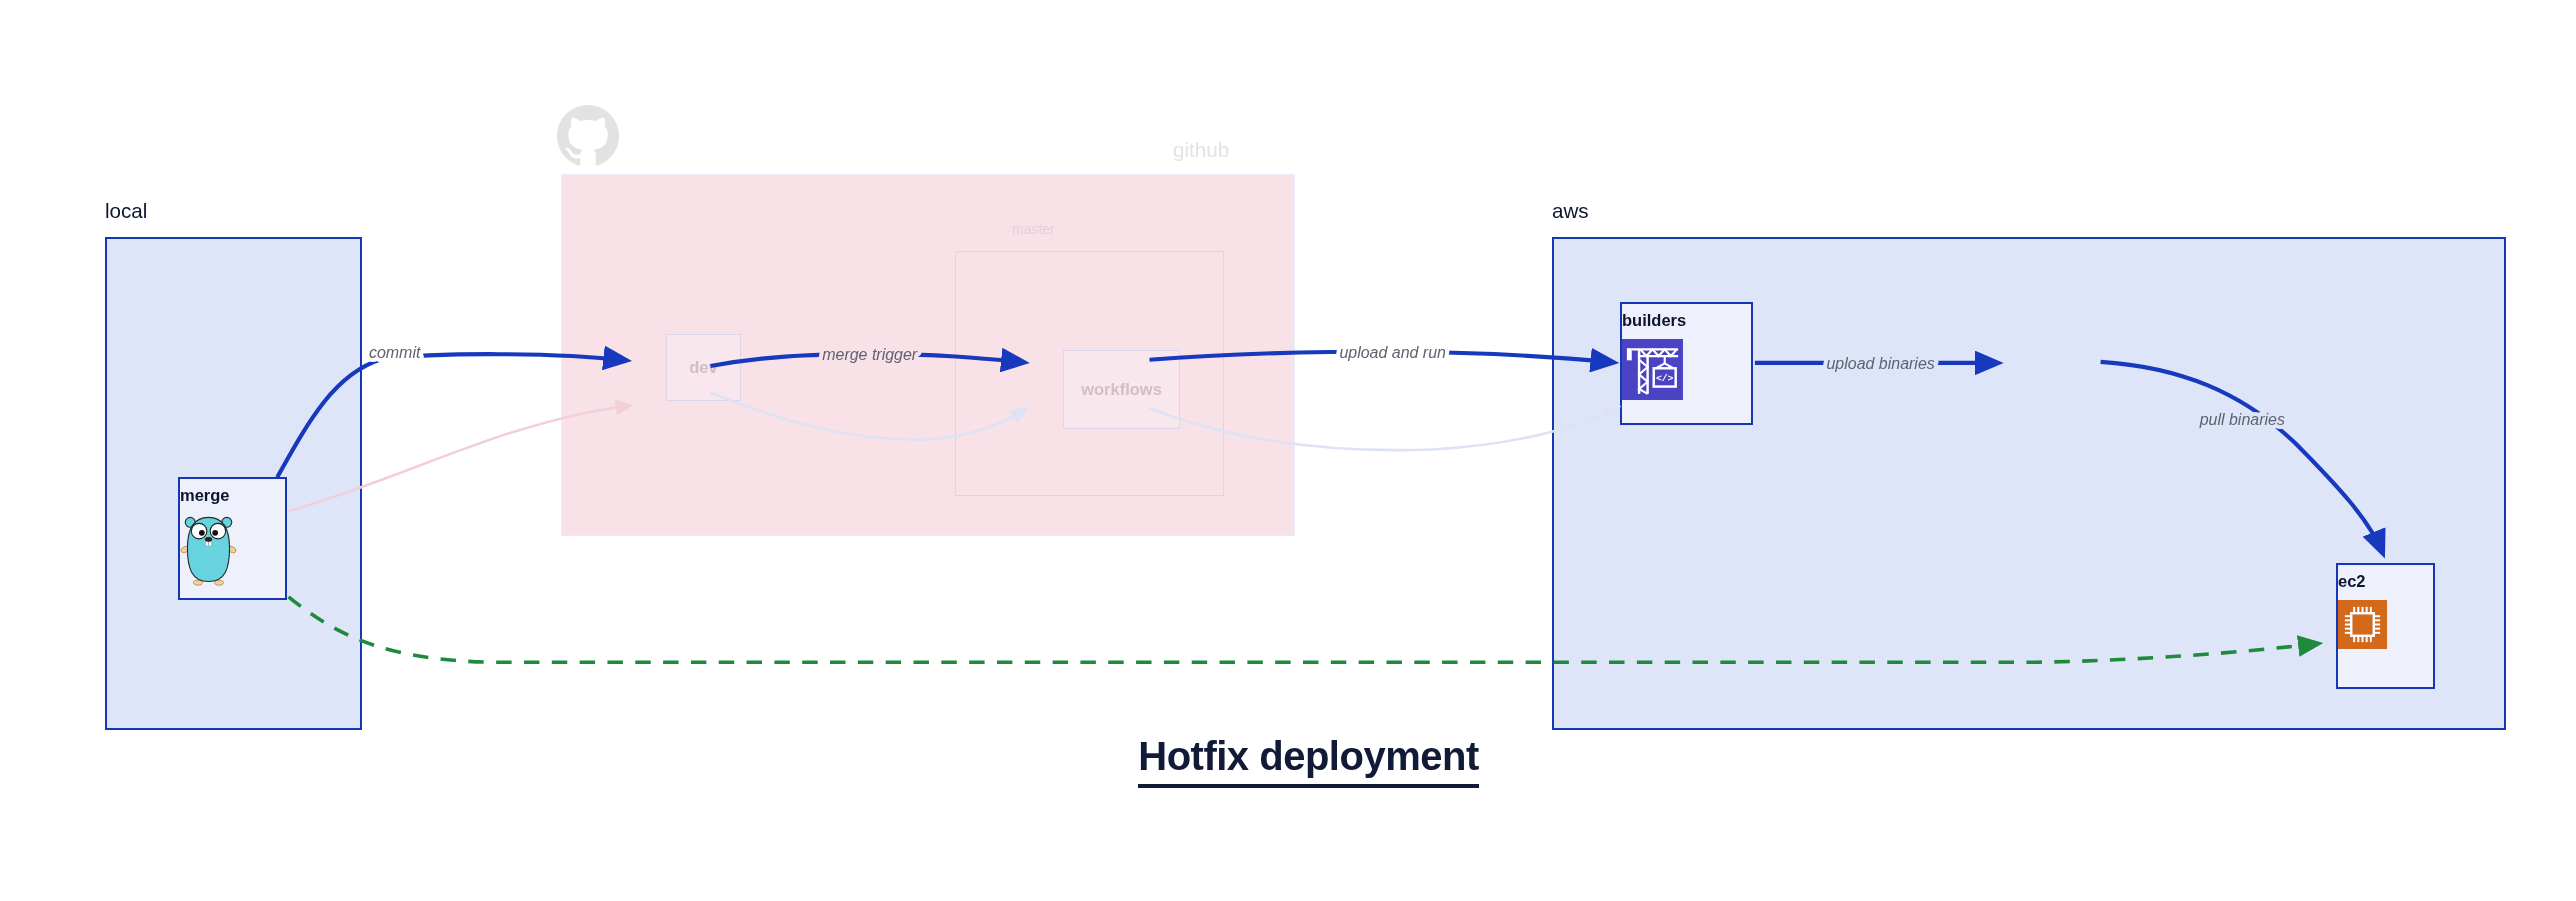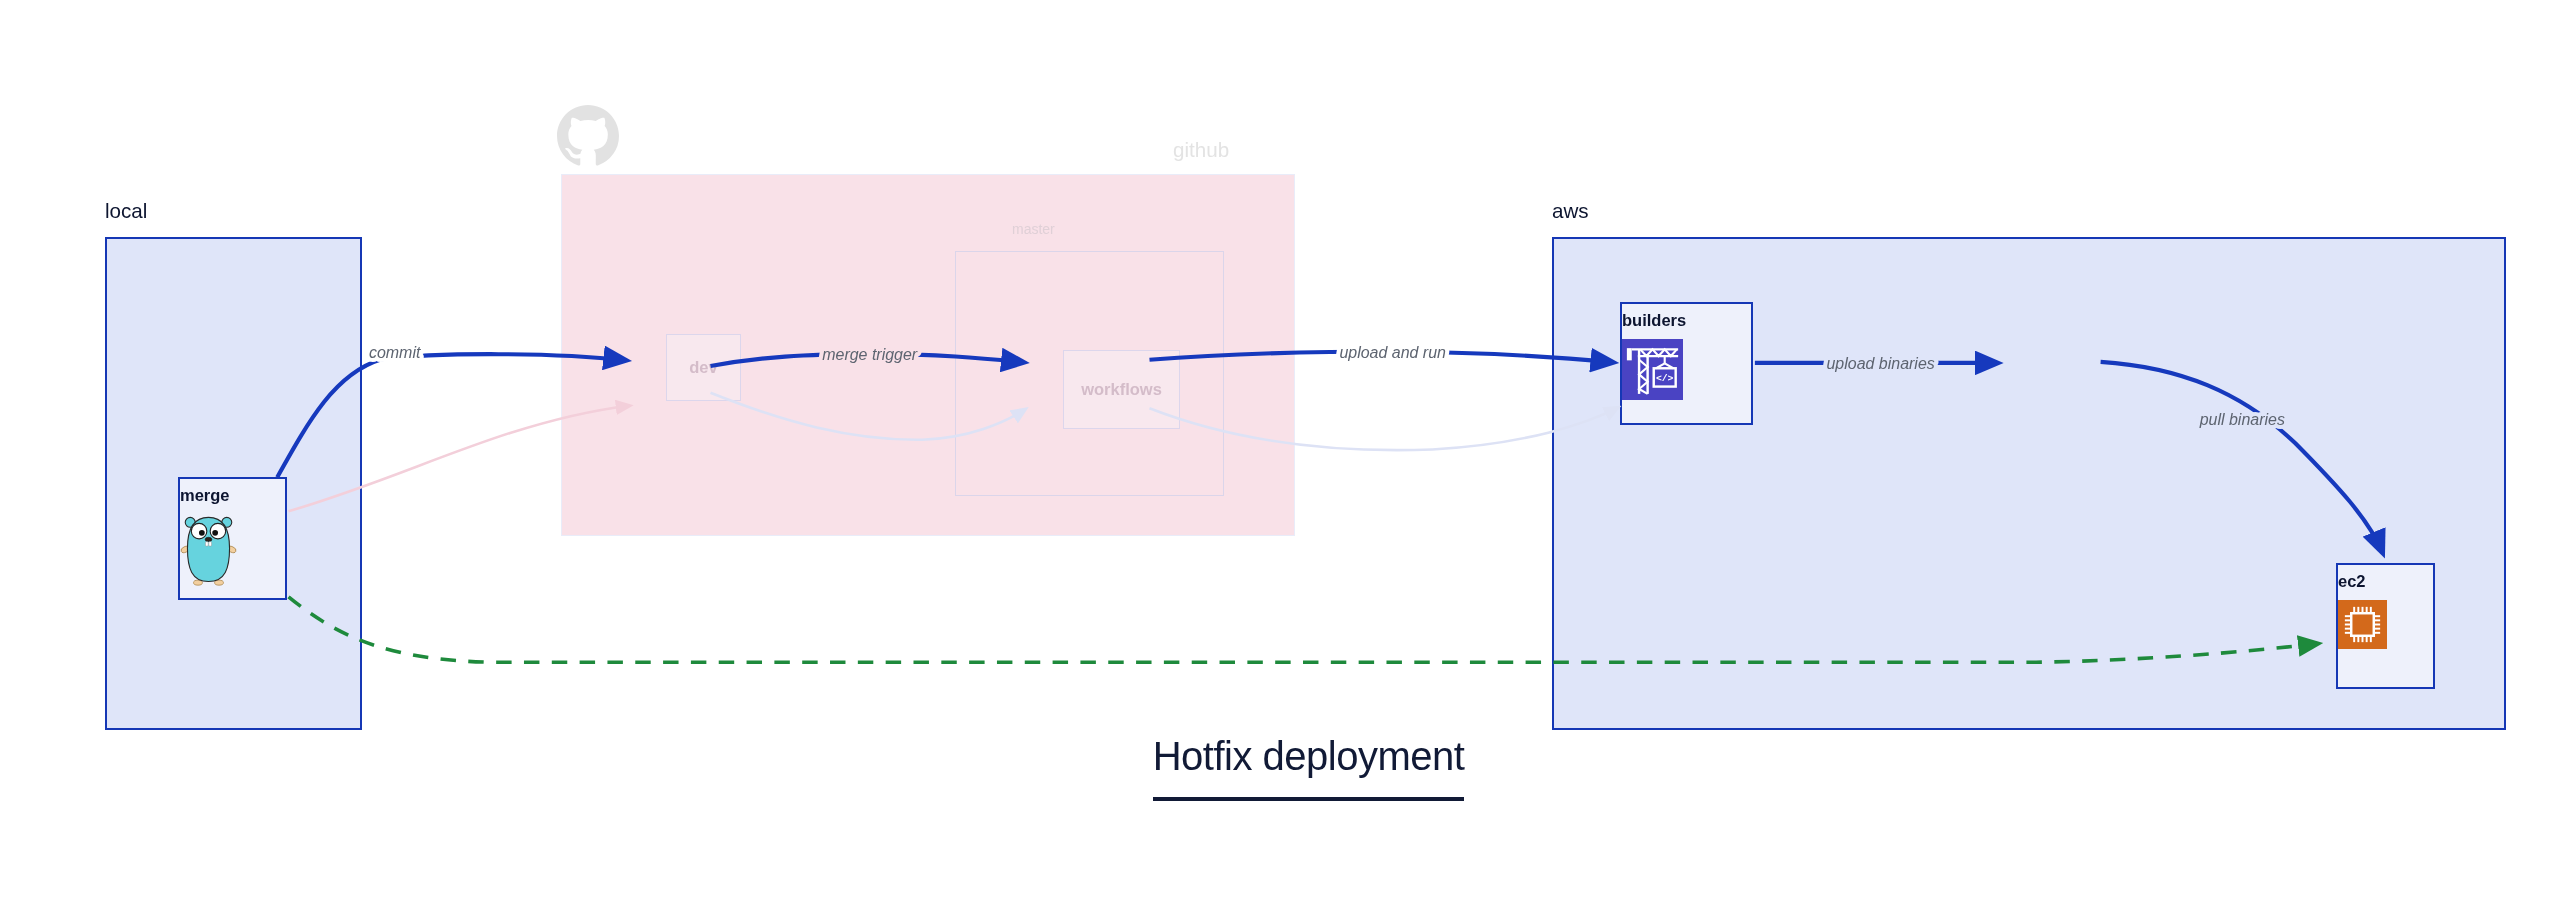--- a/index.html
+++ b/index.html
@@ -29,22 +29,22 @@
   .node-label.faded{color:#d4bcc9;}
   .node-faded .node-label{margin:auto;}
   .icon-tile{margin-top:8.2px;}
   
   .diagram-title{
     position:absolute;left:1128px;top:734px;width:361px;
     text-align:center;
   }
   .diagram-title span{
     display:inline-block;
-    font-size:40px;font-weight:400;color:#111a36;
-    border-bottom:4.6px solid #111a36;padding-bottom:19px;line-height:1.1;
+    font-size:40px;font-weight:700;color:#111a36;
+    border-bottom:4.6px solid #111a36;padding-bottom:6px;line-height:1.1;
     letter-spacing:-0.5px;
   }
   
   #edges{position:absolute;left:0;top:0;z-index:5;pointer-events:none;}
   .edge-label{
     font-family:"Liberation Sans", sans-serif;
     font-style:italic;font-size:31px;fill:#5d6470;
     paint-order:stroke;stroke-width:16px;stroke-linejoin:round;
   }
   .halo-white{stroke:#ffffff;}

